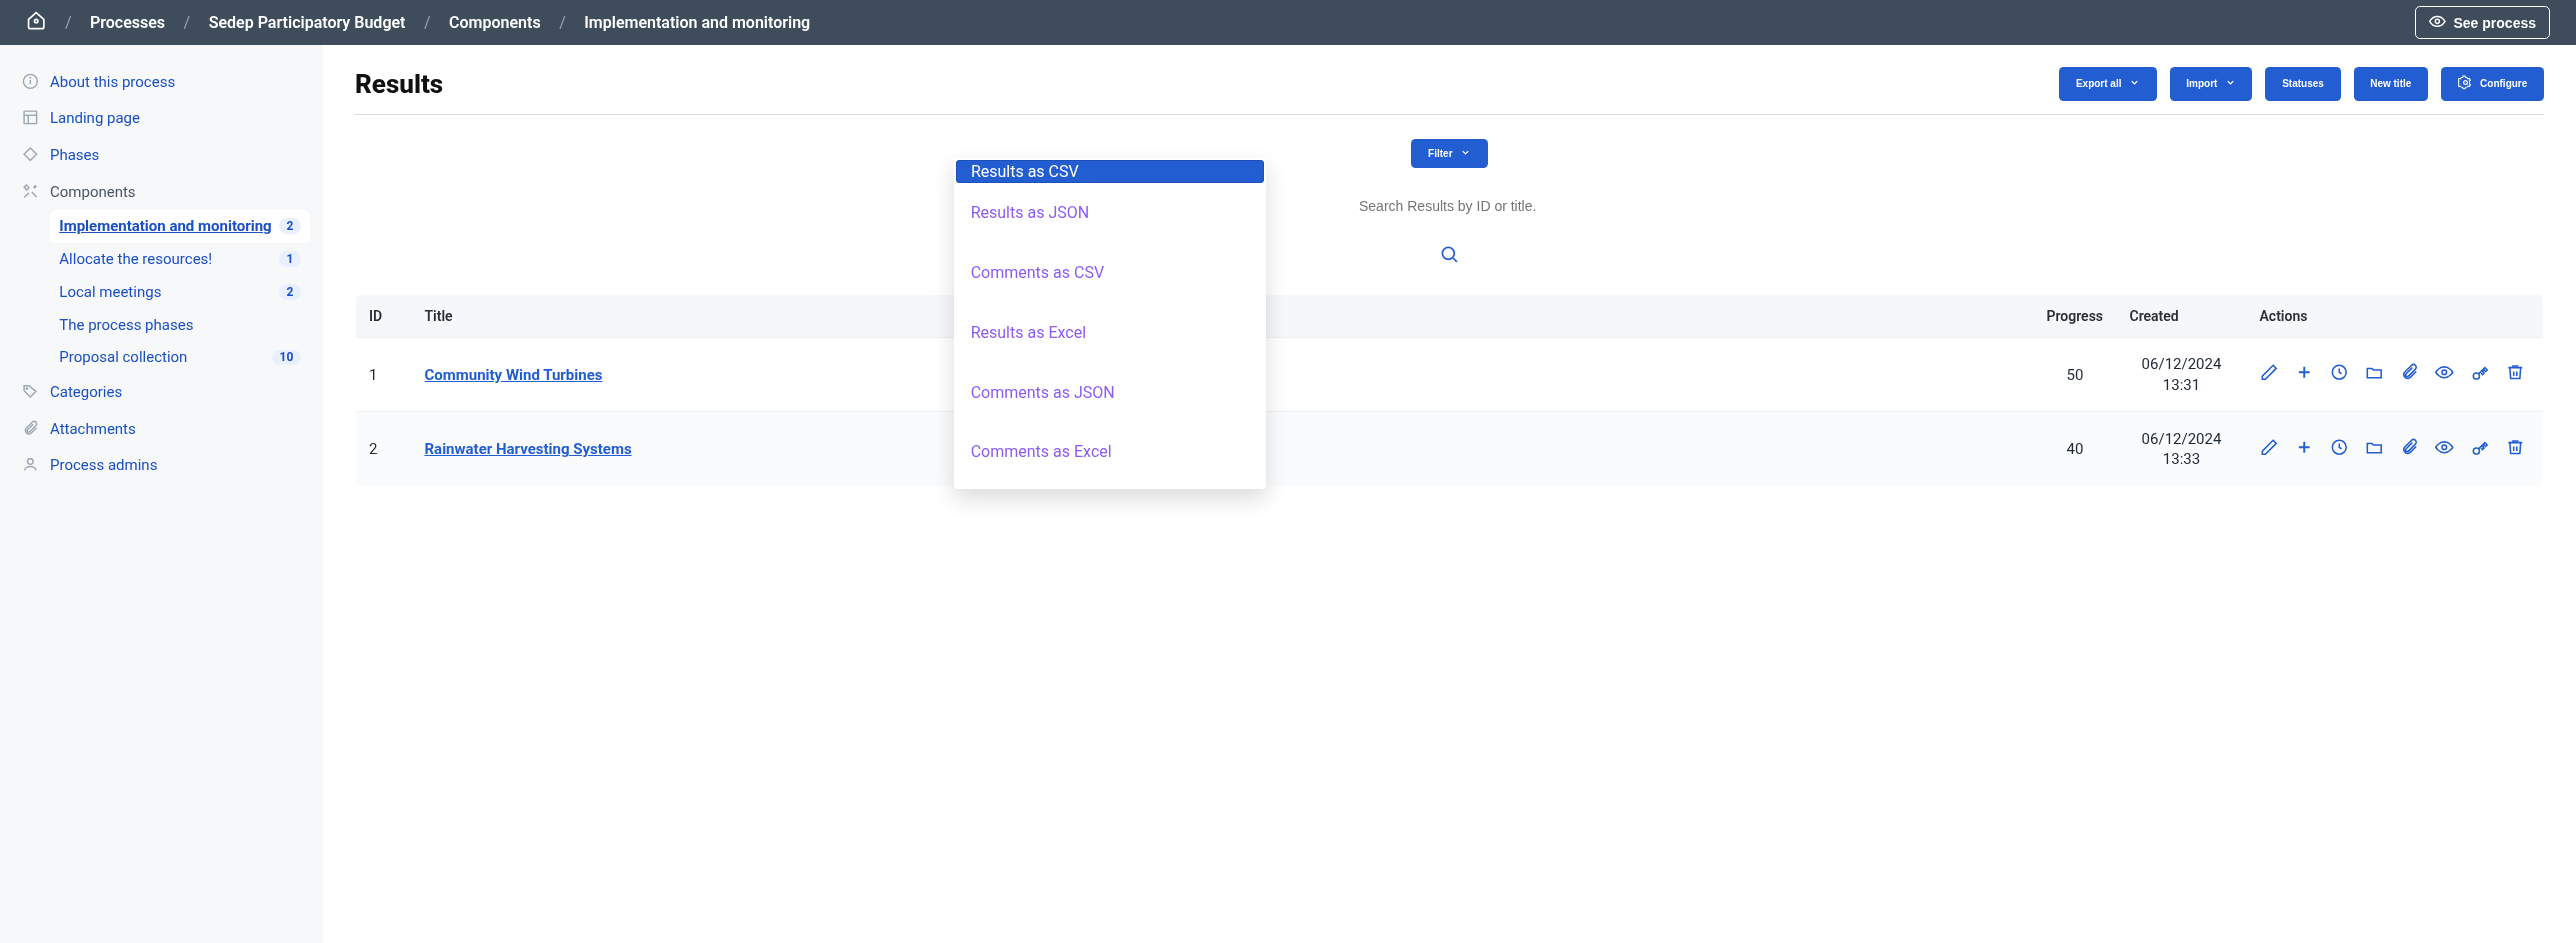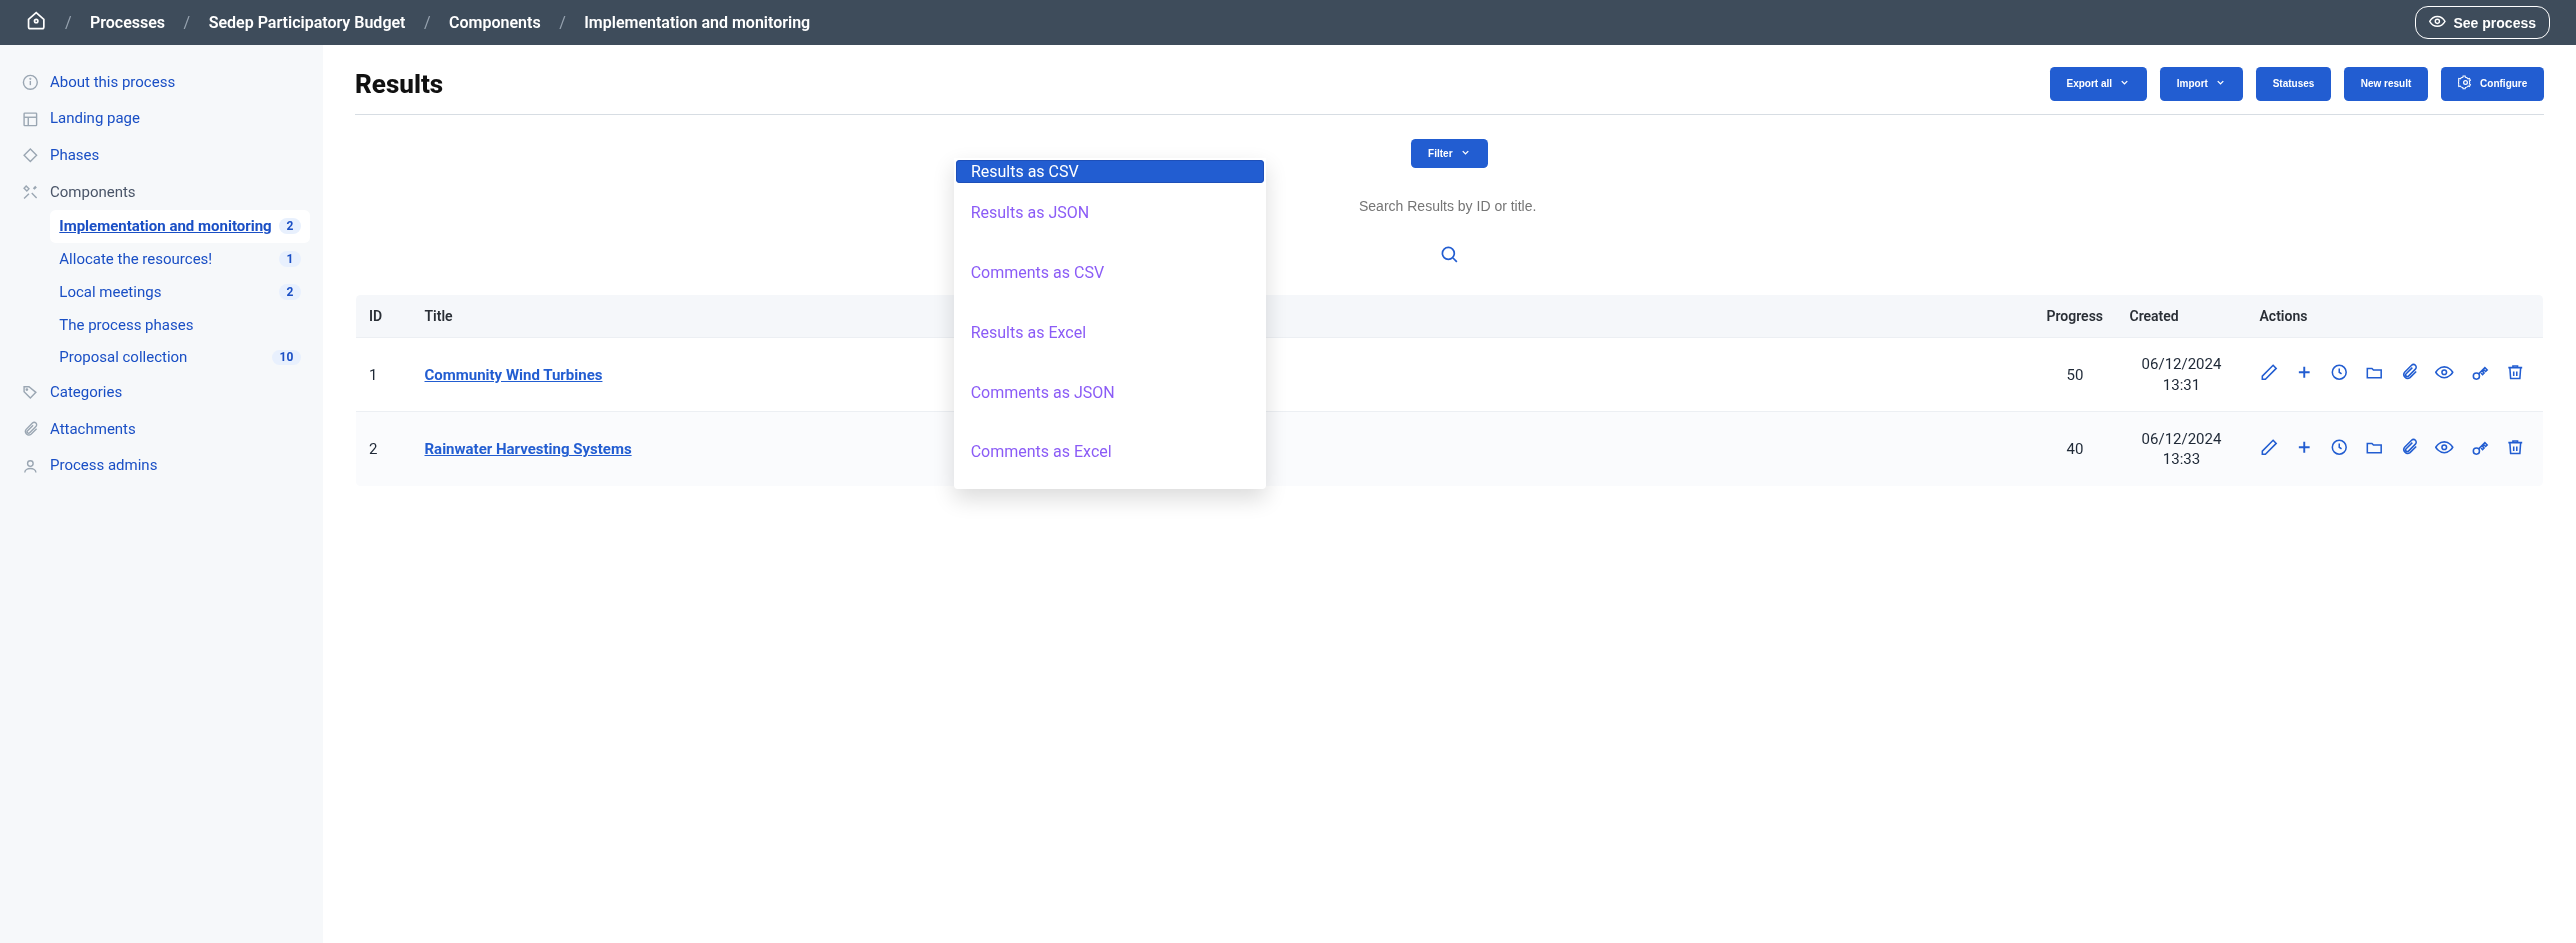--- a/index.html
+++ b/index.html
@@ -21,38 +21,38 @@
     }
     .breadcrumb { display: flex; align-items: center; gap: 18.5px; font-weight: 600; font-size: 16px; }
     .breadcrumb .sep { color: #97a3b0; font-weight: 400; }
     .breadcrumb-item { color: #fff; }
     .home-icon { width: 20.4px; height: 20.4px; }
     .see-process {
       border: 1.4px solid #fff;
       background: transparent;
       color: #fff;
       padding: 5.6px 13px;
-      border-radius: 13px;
+      border-radius: 5px;
       display: flex;
       align-items: center;
       gap: 7.4px;
       font-size: 14px;
       font-weight: 600;
       cursor: pointer;
     }
     
     .main { display: flex; min-height: calc(100vh - 45px); }
     .sidebar {
       width: 323px;
       background: #f6f8fa;
       padding: 18.5px 13px;
     }
     .side-item {
       display: flex;
-      align-items: flex-end;
+      align-items: flex-start;
       gap: 11px;
       padding: 9.3px 9.3px;
       color: #1a4fc5;
       font-size: 15px;
       cursor: pointer;
       border-radius: 3.7px;
     }
     .side-item .sicon { width: 16.7px; height: 16.7px; color: #9aa6b2; flex-shrink: 0; }
     .side-sub {
       margin-left: 37px;
@@ -303,21 +303,21 @@
                 <polyline points="6 9 12 15 18 9"></polyline>
               </svg></span>
         </button>
         <button class="btn">
           <span>Import</span>
           <span><svg class="chev" viewBox="0 0 24 24" fill="none" stroke="currentColor" stroke-width="3">
                 <polyline points="6 9 12 15 18 9"></polyline>
               </svg></span>
         </button>
         <button class="btn">Statuses</button>
-        <button class="btn">New result</button>
+        <button class="btn">New title</button>
         <button class="btn">
           <span><svg class="gear" viewBox="0 0 24 24" fill="none" stroke="currentColor" stroke-width="2">
                 <circle cx="12" cy="12" r="3"></circle>
                 <path d="M19.4 15a7.97 7.97 0 0 0 0-6l2-1.2-2-3.4-2.3.9a8 8 0 0 0-5.2-3L11.5 0h-4l-.4 2.3a8 8 0 0 0-5.2 3L-.4 4.4l-2 3.4 2 1.2a7.97 7.97 0 0 0 0 6l-2 1.2 2 3.4 2.3-.9a8 8 0 0 0 5.2 3l.4 2.3h4l.4-2.3a8 8 0 0 0 5.2-3l2.3.9 2-3.4z" transform="scale(0.85) translate(2 2)"></path>
               </svg></span>
           <span>Configure</span>
         </button>
       </div>
     </div>
 

